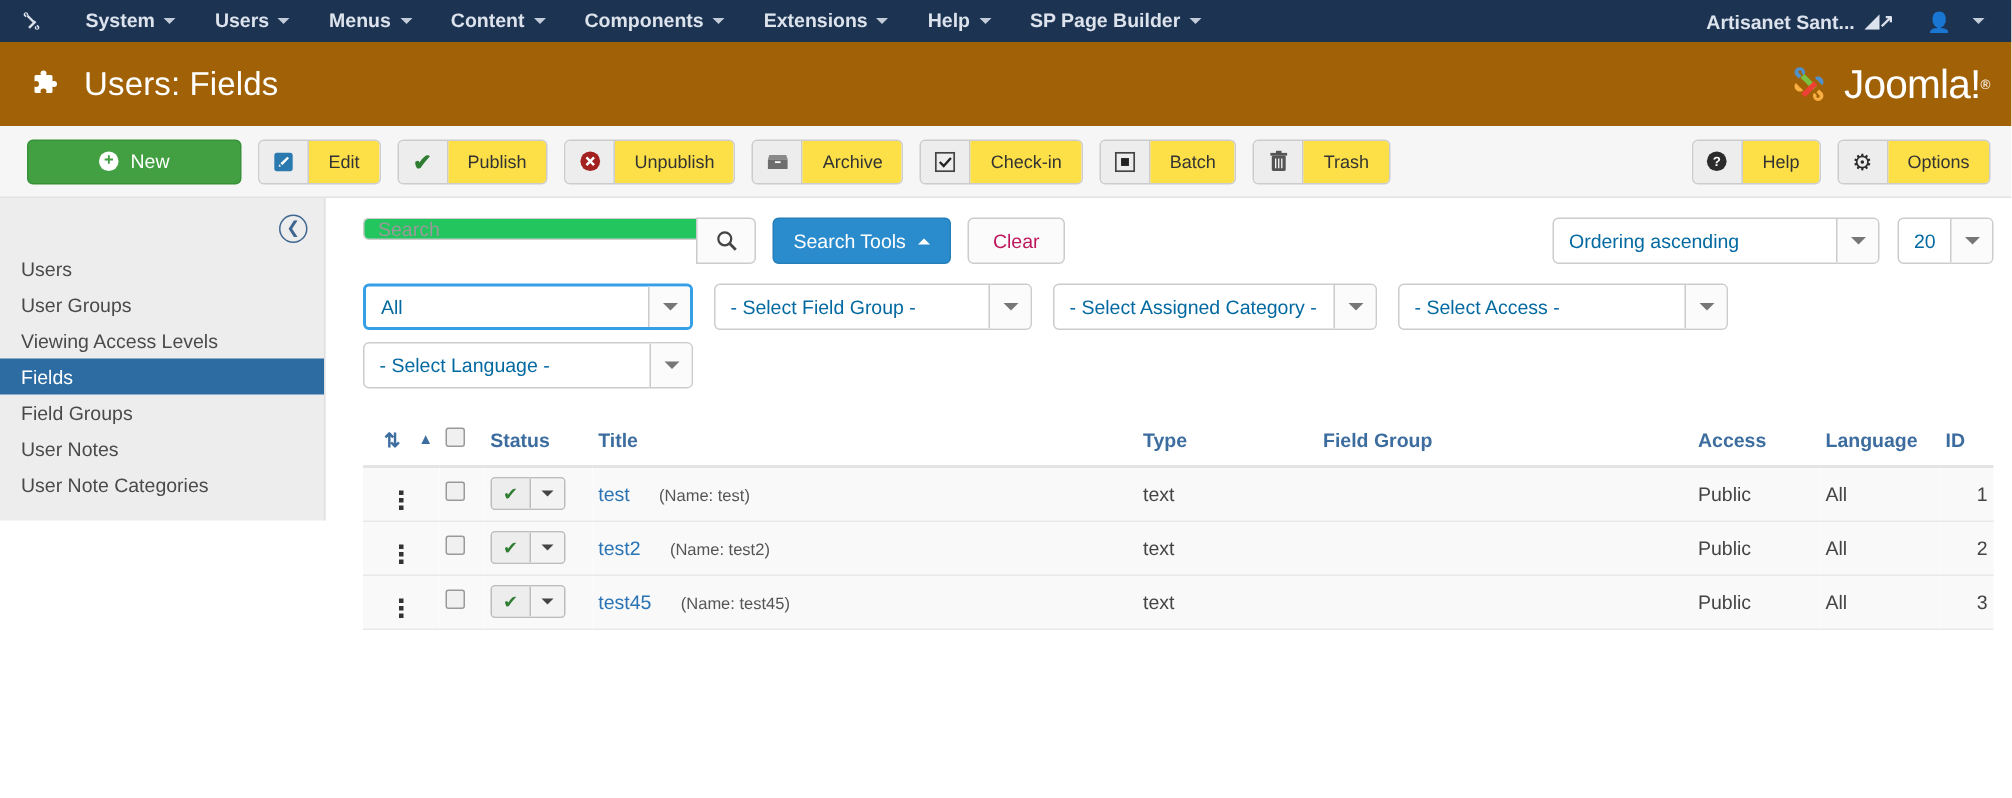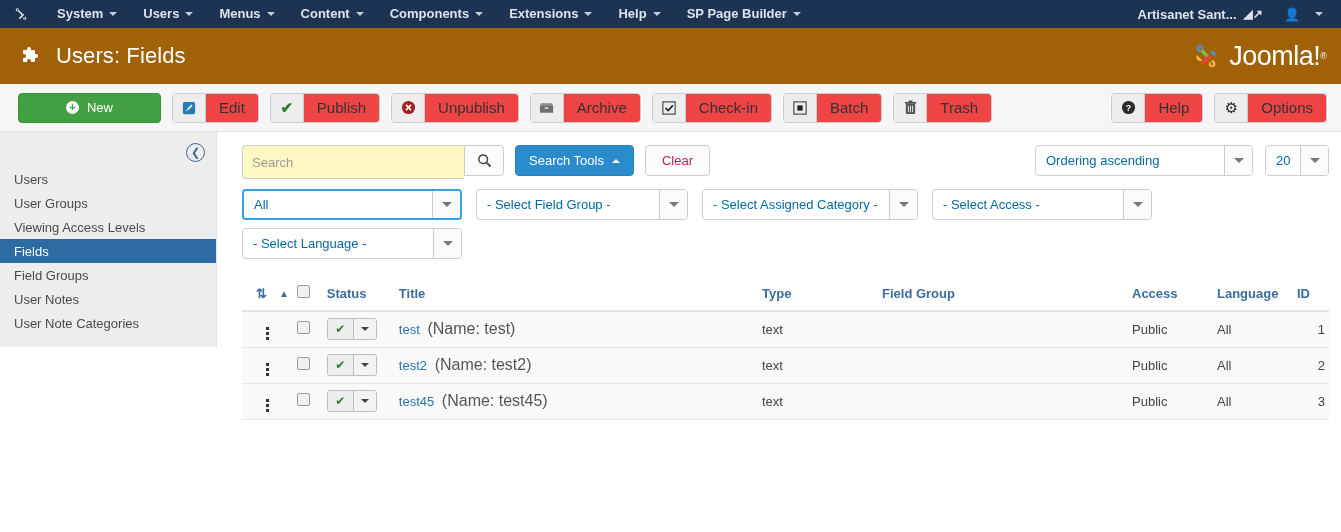--- a/index.html
+++ b/index.html
@@ -113,23 +113,23 @@
   .btn-group .bico {
     width: 33px;
     display: flex; align-items: center; justify-content: center;
     background: #ededed;
     border-right: 1px solid #ccc;
     font-size: 13px;
   }
   .btn-group .blabel {
     padding: 0 13px;
     display: flex; align-items: center;
-    background: #ef4444;
+    background: #fde047;
     color: #333;
-    font-size: 15px;
+    font-size: 12px;
     white-space: nowrap;
   }
   .btn-new {
     background: #42a043;
     border: 1px solid #379139;
     color: #fff;
     height: 30px;
     min-width: 143px;
     border-radius: 4px;
     display: inline-flex;
@@ -204,29 +204,29 @@
 
   
   .searchrow { display: flex; align-items: center; }
   .search-ig {
     display: flex; align-items: stretch;
     height: 31px;
     margin-right: 11px;
   }
   .search-input {
     width: 222px;
-    height: 34px;
+    height: 15px;
     border: 1px solid #ccc;
     border-right: none;
     border-radius: 4px 0 0 4px;
     padding: 0 9px;
     font-size: 13px;
     color: #555;
     outline: none;
-    background: #fef9c3;
+    background: #22c55e;
     font-family: "Liberation Sans", sans-serif;
   }
   .search-input::placeholder { color: #9a9a9a; }
   .search-btn {
     width: 40px;
     border: 1px solid #ccc;
     border-radius: 0 4px 4px 0;
     background: #fbfbfb;
     display: flex; align-items: center; justify-content: center;
     cursor: pointer;
@@ -373,21 +373,21 @@
     background: #f3f3f3;
     display: flex; align-items: center; justify-content: center;
   }
   .arrow-dn-sm {
     width: 0; height: 0;
     border-left: 4px solid transparent;
     border-right: 4px solid transparent;
     border-top: 4px solid #444;
   }
   .title-link { color: #2a74b5; text-decoration: none; cursor: pointer; }
-  .title-sub { color: #555; font-size: 16px; margin-left: 4px; }
+  .title-sub { color: #555; font-size: 11px; margin-left: 16px; }
   .cell-mut { color: #555; }
 </style>
 </head>
 <body>
 
 <div class="topbar">
   <div class="topbar-left">
     <span class="joomla-mark">
       <svg width="16" height="16" viewBox="0 0 24 24">
         <g fill="#dde3ec">

